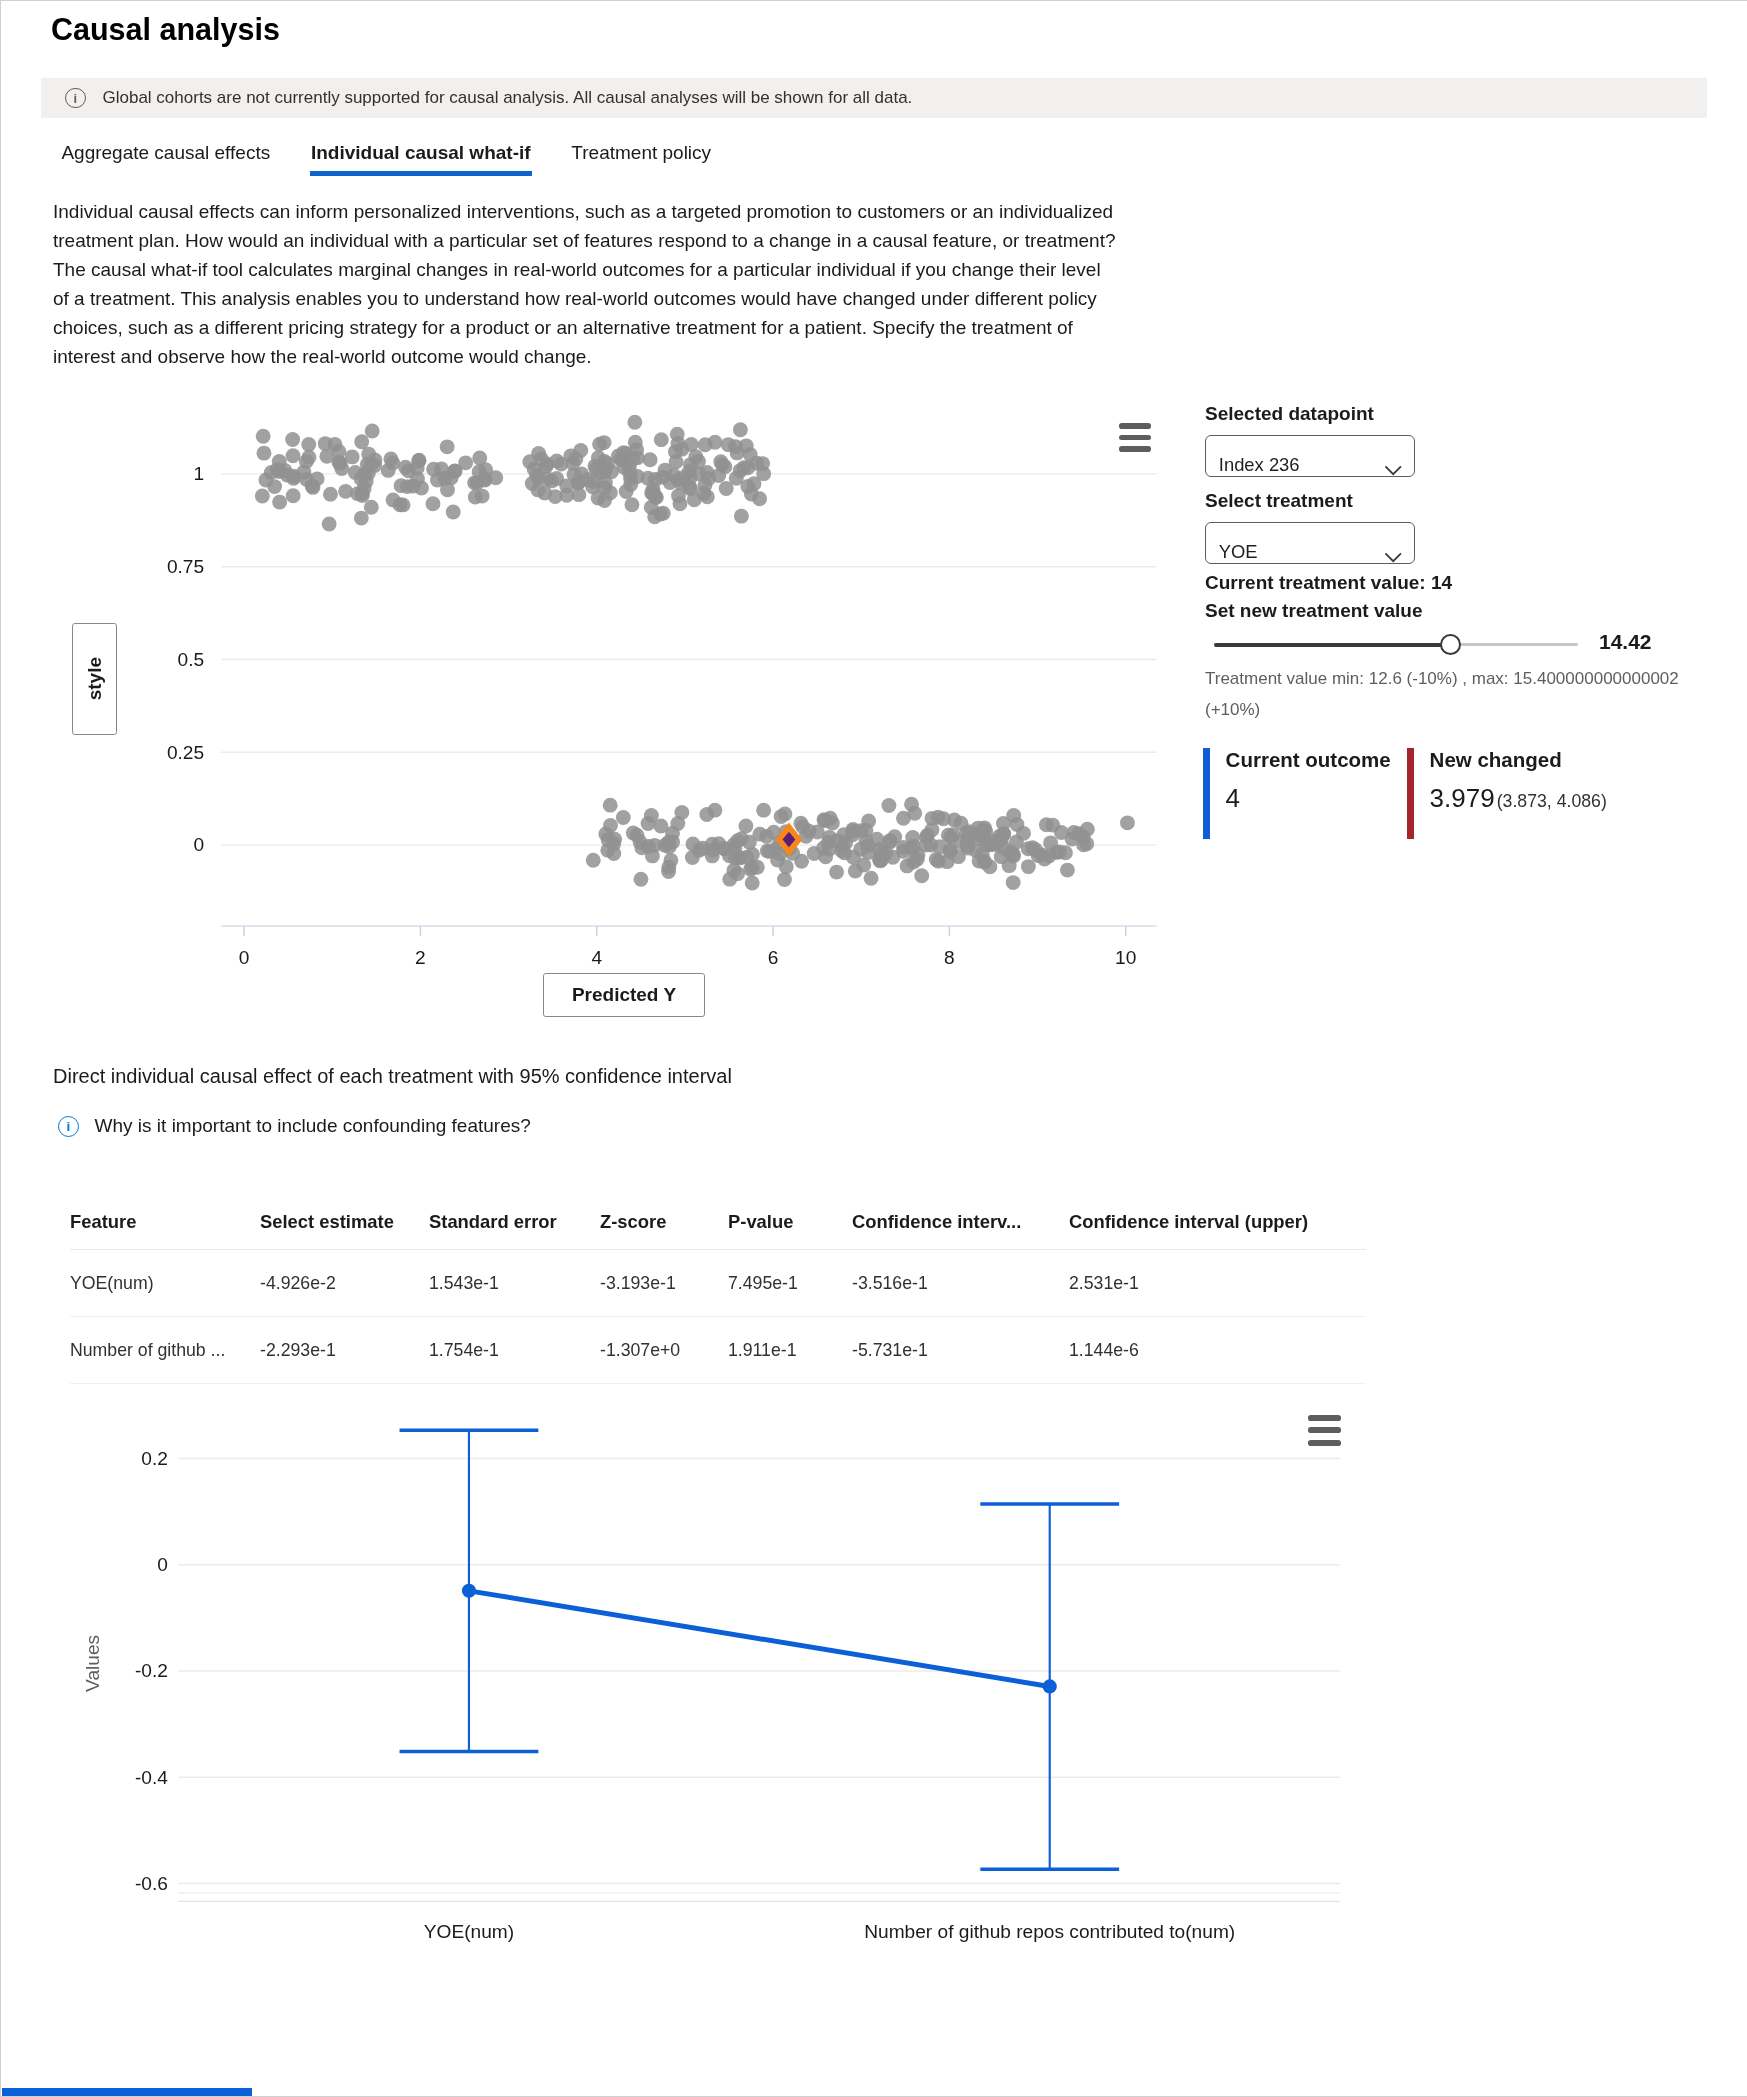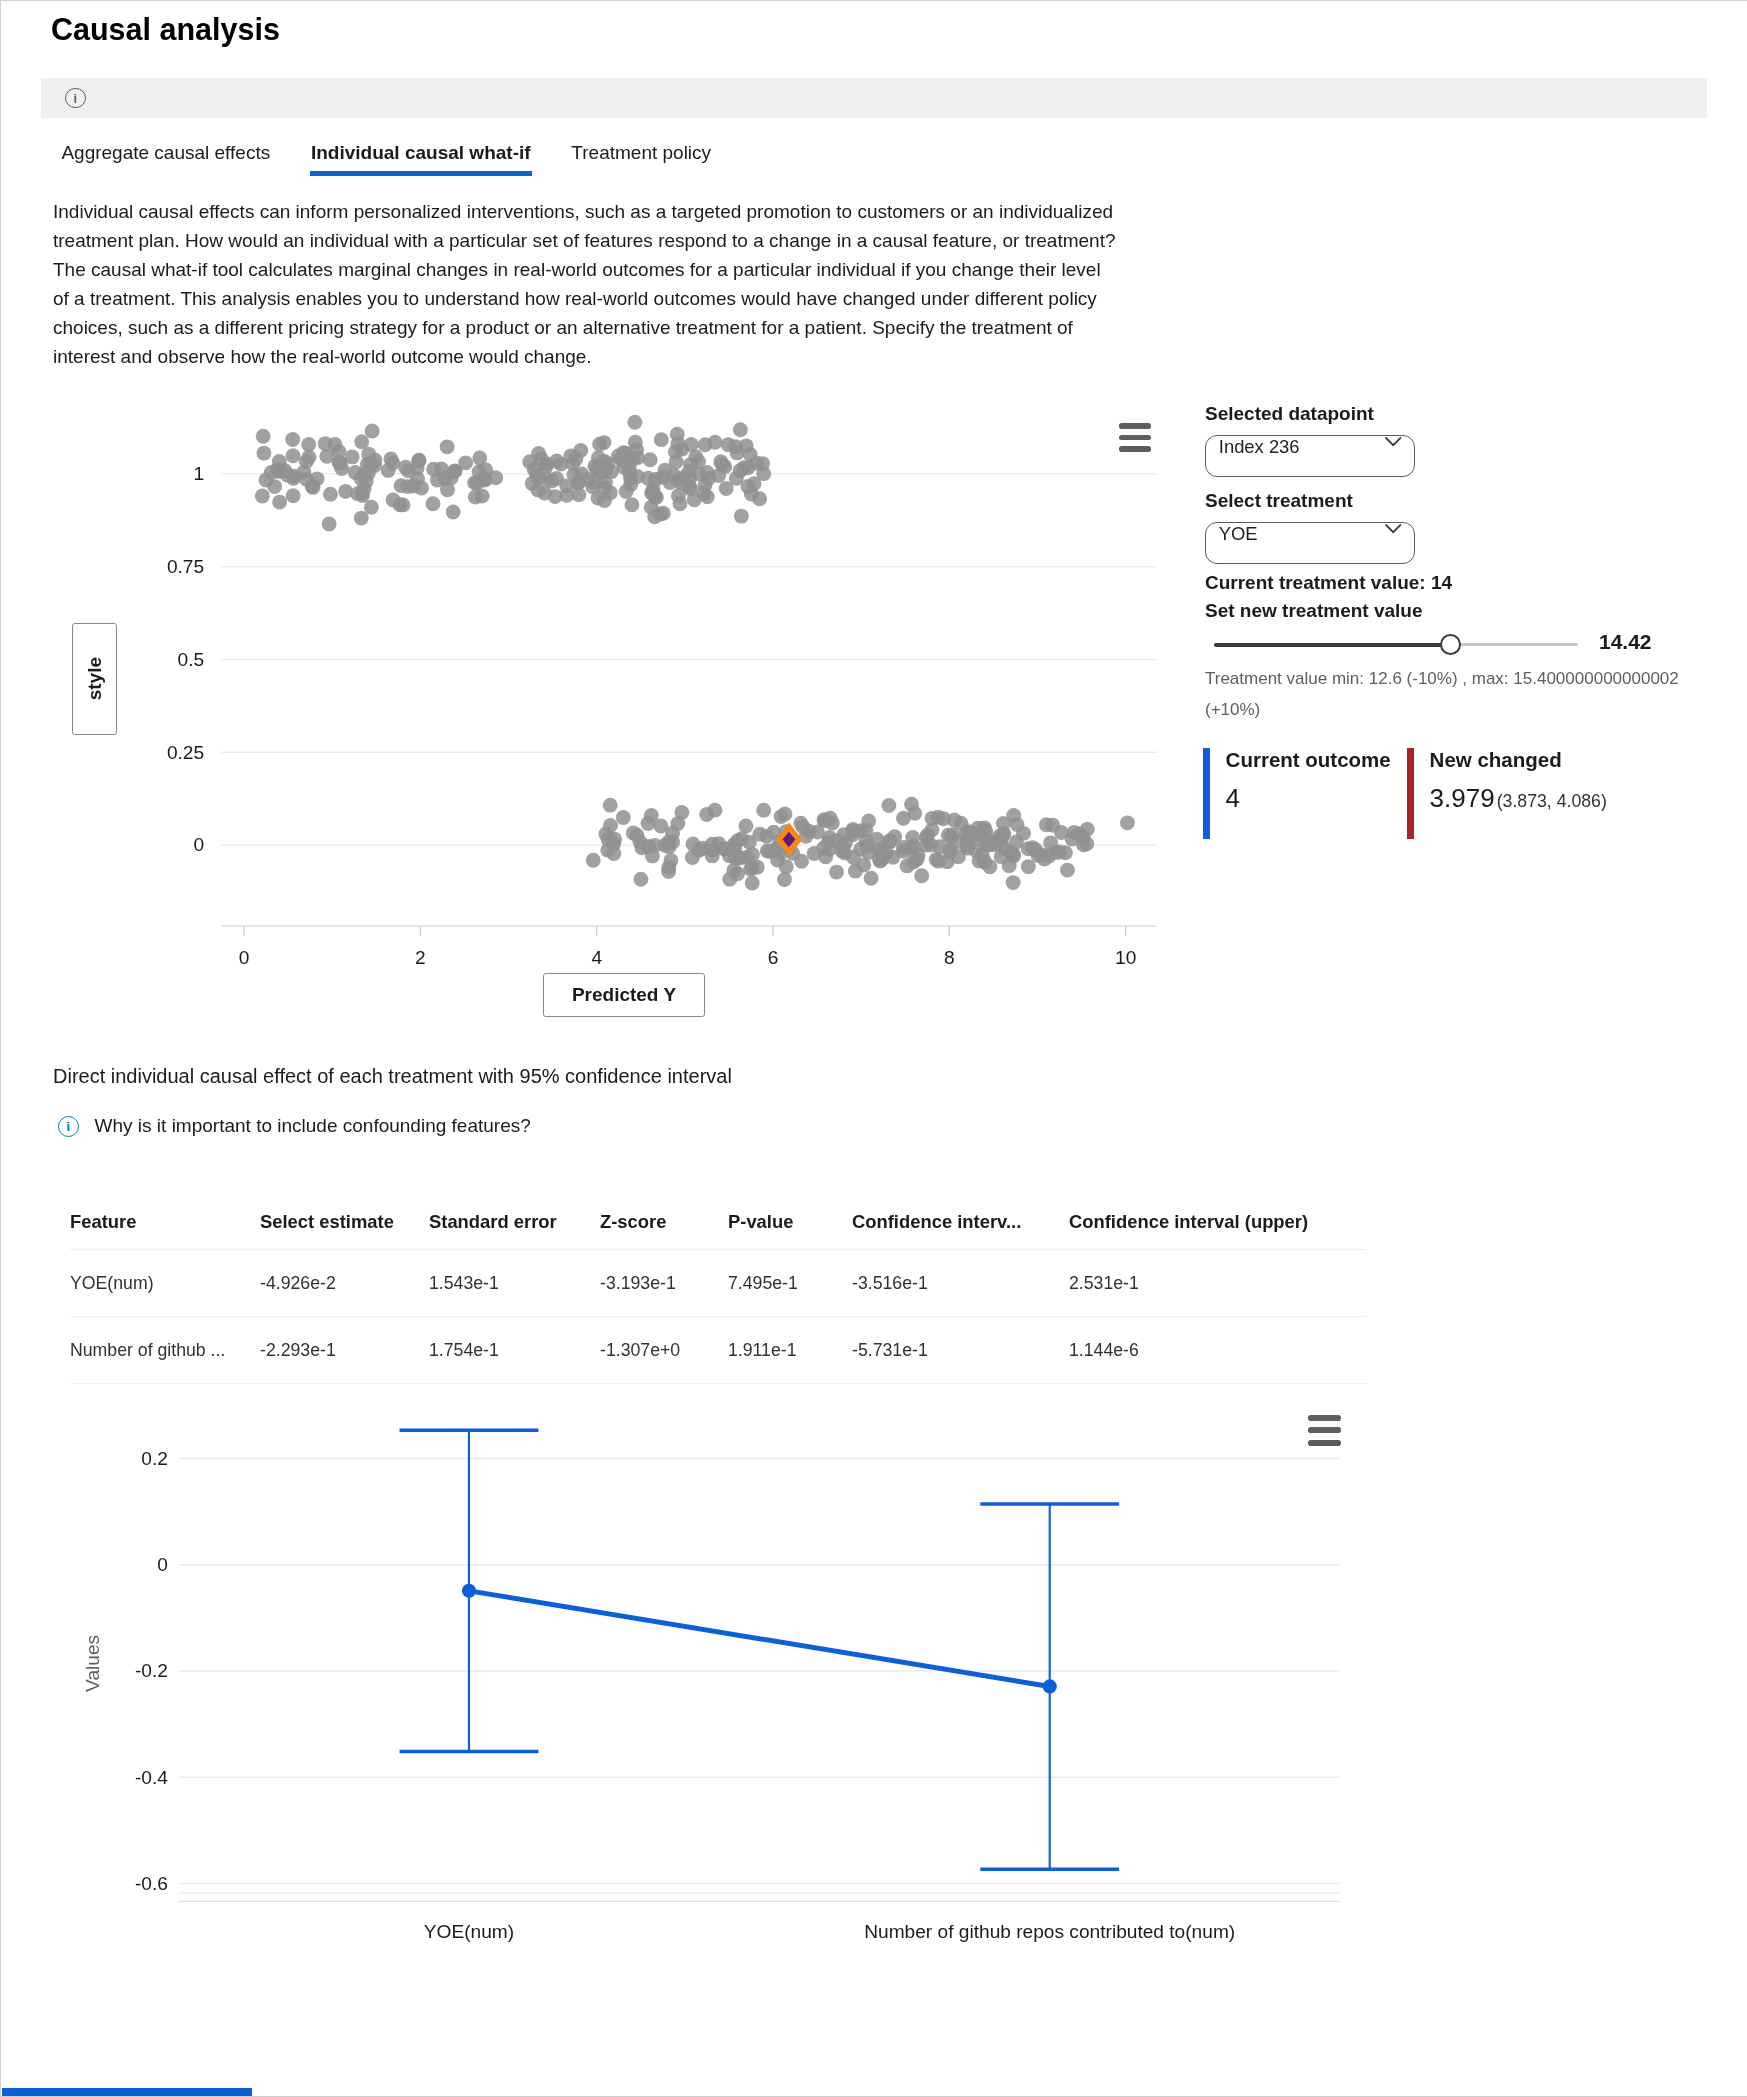--- a/index.html
+++ b/index.html
@@ -30,22 +30,22 @@
         align-items:center;justify-content:center;font-weight:700;font-size:19px;color:#1c1b1a;cursor:pointer}
   .pill-style{left:71px;top:622px;width:45px;height:112px}
   .pill-style span{writing-mode:vertical-rl;transform:rotate(180deg)}
   .pill-x{left:542px;top:972px;width:162px;height:44px}
 
   .hb{position:absolute;width:32px;height:29px;display:flex;flex-direction:column;justify-content:space-between;
       background:none;border:none;cursor:pointer}
   .hb i{display:block;height:5.7px;border-radius:2.8px;background:#5d5d5d}
 
   .rp-label{position:absolute;font-size:19px;font-weight:700;color:#1c1b1a}
-  .dd{position:absolute;width:210px;height:42px;border:1.4px solid #5f5d5b;border-radius:12px;background:#fff;
-      display:flex;align-items:flex-start;padding:0 12.8px;font-size:18.4px;color:#201f1e;cursor:pointer}
+  .dd{position:absolute;width:210px;height:42px;border:1.4px solid #5f5d5b;border-radius:6px;background:#fff;
+      display:flex;align-items:flex-end;padding:0 12.8px;font-size:18.4px;color:#201f1e;cursor:pointer}
   .dd svg{position:absolute;right:11.3px}
 
   .slider{position:absolute;left:1213px;top:633px;width:364px;height:21px;cursor:pointer}
   .slider .rail{position:absolute;left:0;right:0;top:9.2px;height:2.8px;background:var(--slider_light);border-radius:1.4px}
   .slider .fill{position:absolute;left:0;top:8.5px;height:4.3px;background:var(--slider_dark);border-radius:2.1px}
   .slider .knob{position:absolute;top:0;width:21px;height:21px;border-radius:50%;background:#fff;
                 border:2.8px solid var(--slider_dark)}
   .slider-val{position:absolute;left:1598px;top:629px;font-size:21px;font-weight:700;color:#1c1b1a}
   .note{position:absolute;left:1204px;top:662px;width:496px;font-size:17px;line-height:31px;color:#605e5c}
 
@@ -70,20 +70,21 @@
 
   .footer-accent{position:absolute;left:1.4px;top:2087px;width:250px;height:9.2px;background:var(--chart_blue)}
 </style>
 </head>
 <body>
 
 <h1 class="title">Causal analysis</h1>
 
 <div class="banner">
   <span class="info-circ info-gray">i</span>
+  <span class="banner-text">Global cohorts are not currently supported for causal analysis. All causal analyses will be shown for all data.</span>
 </div>
 
 <div class="tabs" id="tabs">
     <button class="tab">Aggregate causal effects</button>
     <button class="tab selected">Individual causal what-if</button>
     <button class="tab">Treatment policy</button>
   </div>
 
 <p class="desc">Individual causal effects can inform personalized interventions, such as a targeted promotion to customers or an individualized treatment plan. How would an individual with a particular set of features respond to a change in a causal feature, or treatment? The causal what-if tool calculates marginal changes in real-world outcomes for a particular individual if you change their level of a treatment. This analysis enables you to understand how real-world outcomes would have changed under different policy choices, such as a different pricing strategy for a product or an alternative treatment for a patient. Specify the treatment of interest and observe how the real-world outcome would change.</p>
 

